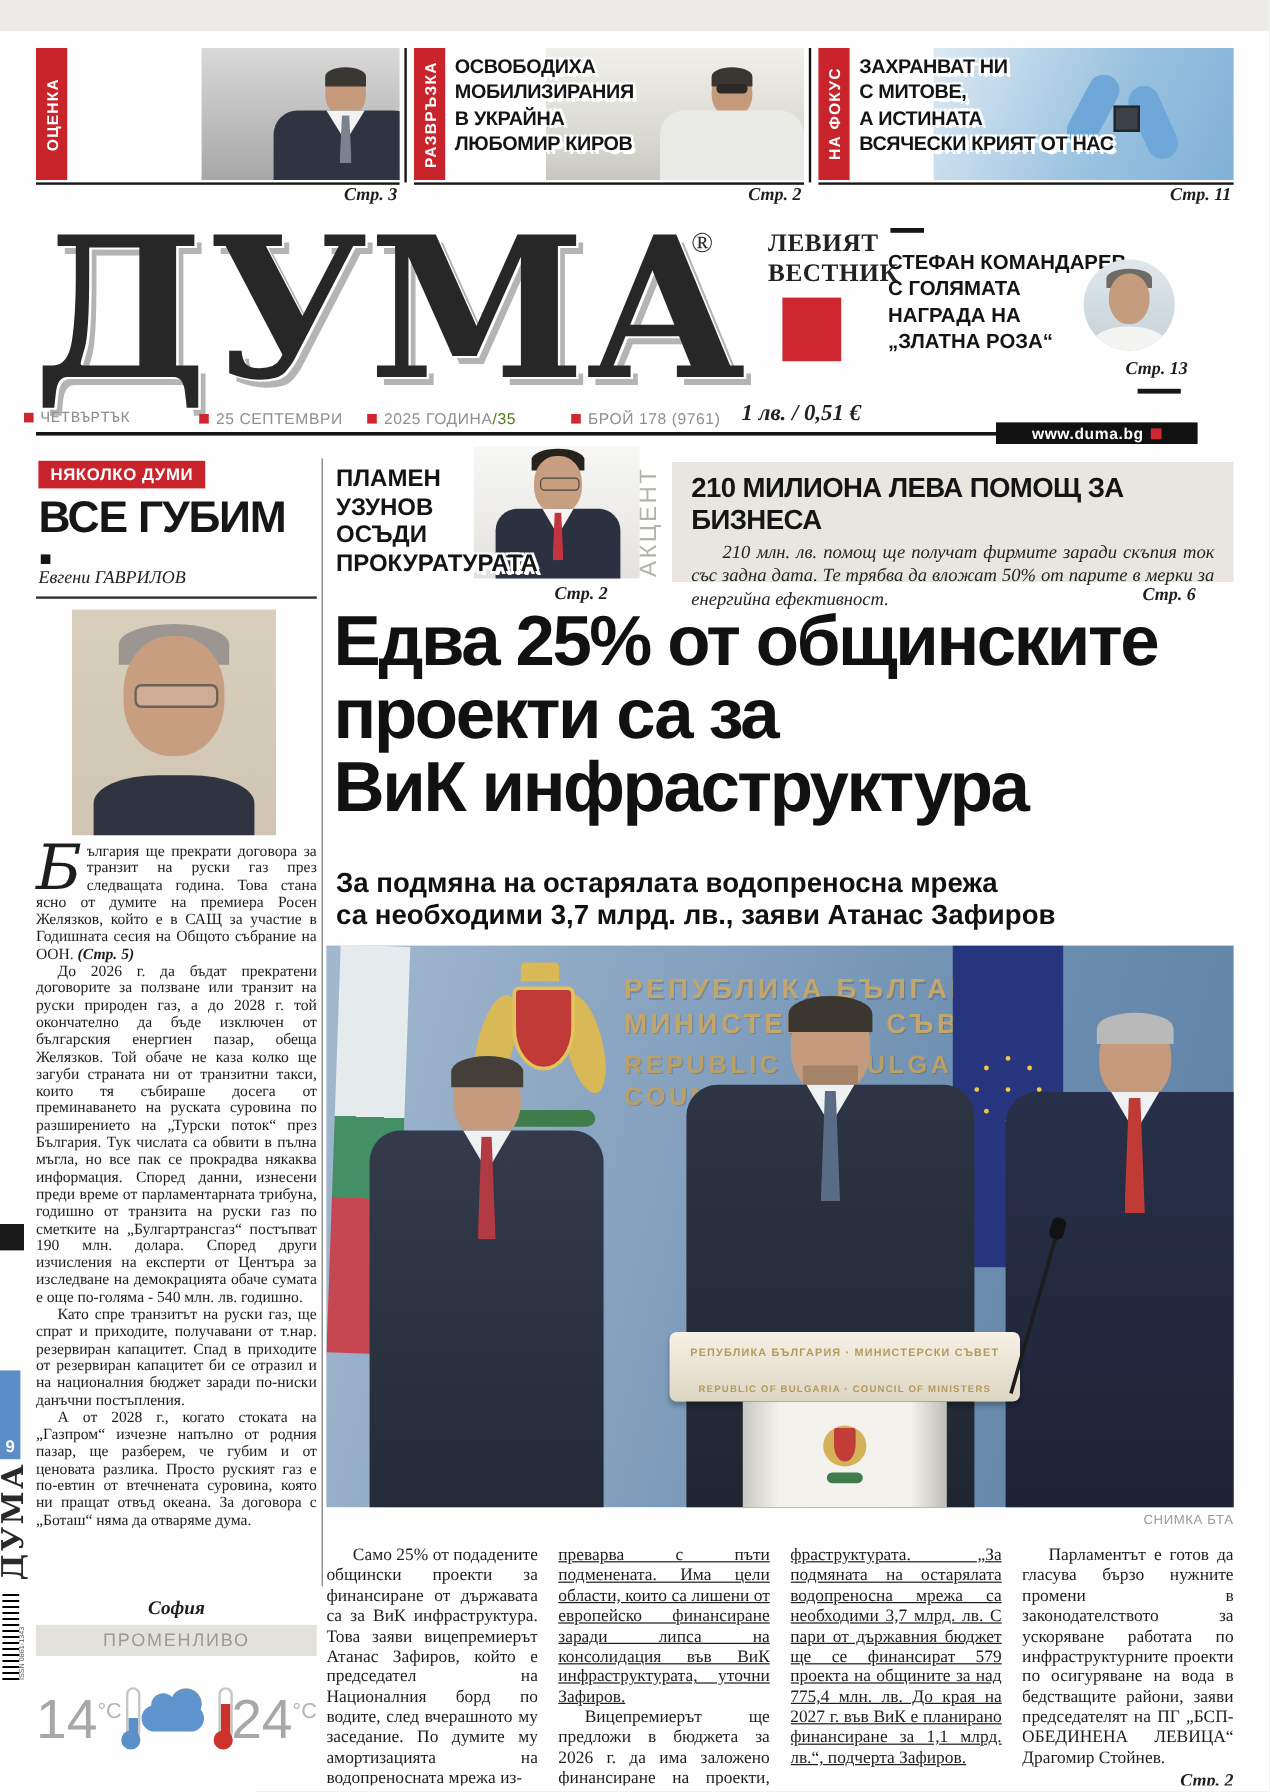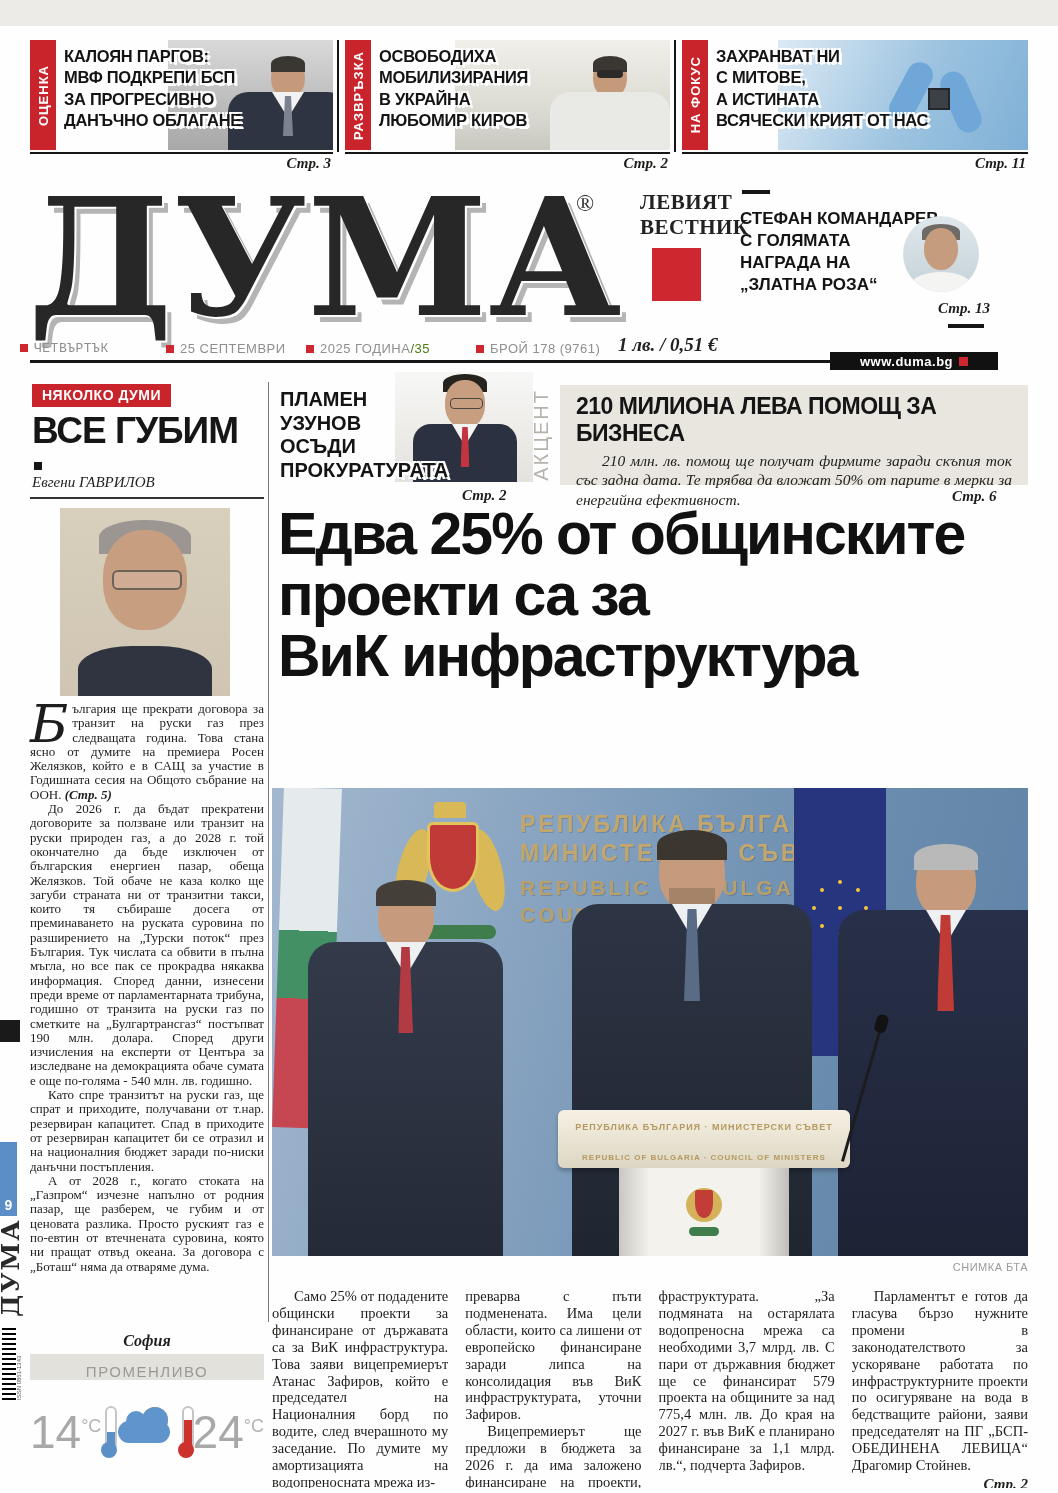--- a/index.html
+++ b/index.html
@@ -98,21 +98,21 @@
   .op-text p+p{text-indent:18px;}
   .dropcap{float:left;font-size:52px;line-height:40px;padding:2px 4px 0 0;font-style:italic;
         font-family:"DejaVu Serif",serif;}
   .opref{font-weight:bold;font-style:italic;}
   .vline-left{position:absolute;left:268px;top:382px;width:1px;height:940px;background:#777;}
 
   
   .w-city{position:absolute;left:30px;top:1332px;width:234px;text-align:center;
         font-weight:bold;font-style:italic;font-size:16px;}
   .w-band{position:absolute;left:30px;top:1354px;width:234px;height:26px;background:#e3e1dc;
-        display:flex;align-items:flex-end;justify-content:center;}
+        display:flex;align-items:center;justify-content:center;}
   .w-band span{font-family:"Liberation Sans",sans-serif;font-size:15px;letter-spacing:1.5px;color:#9b9995;}
   .w-row{position:absolute;left:30px;top:1386px;width:234px;height:92px;display:flex;
         align-items:center;justify-content:space-between;}
   .w-temp{font-family:"Liberation Sans",sans-serif;color:#a8a8a8;font-size:46px;line-height:1;}
   .w-temp sup{font-size:18px;color:#b3b3b3;}
   .thermo{position:relative;width:16px;height:52px;}
   .thermo .stem{position:absolute;left:4px;top:0;width:8px;height:40px;border:2px solid #c6c6c6;
         border-radius:6px;background:#fff;}
   .thermo .bulb{position:absolute;left:0;bottom:0;width:16px;height:16px;border-radius:50%;}
   .thermo.cold .bulb{background:#5b8fc7;} .thermo.cold .stem{background:linear-gradient(#fff 60%,#5b8fc7 60%);}
@@ -221,21 +221,21 @@
   .mp-mic{position:absolute;left:588px;top:238px;width:3px;height:138px;background:#1c1c1c;
         transform:rotate(16deg);z-index:3;}
   .mp-mic::before{content:"";position:absolute;left:-5px;top:-14px;width:12px;height:18px;border-radius:5px;background:#121212;}
   .caption{position:absolute;left:828px;top:1261px;width:200px;text-align:right;
         font-family:"Liberation Sans",sans-serif;font-size:11px;letter-spacing:0.5px;color:#9a9a9a;}
 
   
   .cols{position:absolute;left:272px;top:1288px;width:756px;height:200px;display:flex;gap:17px;}
   .col{flex:1;font-size:14.5px;line-height:16.9px;text-align:justify;color:#1d1d1b;overflow:hidden;}
   .col p{margin:0;text-indent:22px;}
-  .col p.noind{text-indent:0;}
+  .col p.noind{text-indent:0;text-decoration:underline;}
   .col .colref{display:block;text-align:right;margin-top:2px;}
 </style>
 </head>
 <body>
 
 <div class="page">
   <div class="scan-top"></div>
 
   <div class="teasers">
     <div class="teaser t1">
@@ -246,24 +246,20 @@
         <div class="fig" style="left:60px;width:120px;">
           <div class="head">
               <div class="hair"></div>
             </div>
           <div class="torso">
               <div class="shirt"></div>
               <div class="tie" style="background:#7b8291;"></div>
             </div>
         </div>
       </div>
-      <div class="ttitle ml">КАЛОЯН ПАРГОВ:
-МВФ ПОДКРЕПИ БСП
-ЗА ПРОГРЕСИВНО
-ДАНЪЧНО ОБЛАГАНЕ</div>
       <div class="trule"></div>
       <div class="tpage pgref">Стр. 3</div>
     </div>
     <div class="tdiv tdiv1"></div>
     <div class="teaser t2">
       <div class="tag">
           <span>РАЗВРЪЗКА</span>
         </div>
       <div class="tphoto p2scene">
         <div class="fig" style="left:95px;width:120px;">
@@ -396,20 +392,22 @@
     </div>
   <div class="ak-box">
     <div class="ak-title">210 МИЛИОНА ЛЕВА ПОМОЩ ЗА БИЗНЕСА</div>
     <div class="ak-text">210 млн. лв. помощ ще получат фирмите заради скъпия ток със задна дата. Те трябва да вложат 50% от парите в мерки за енергийна ефективност.</div>
   </div>
   <div class="ak-page pgref">Стр. 6</div>
 
   <div class="headline ml">Едва 25% от общинските
 проекти са за
 ВиК инфраструктура</div>
+  <div class="subhead ml">За подмяна на остарялата водопреносна мрежа
+са необходими 3,7 млрд. лв., заяви Атанас Зафиров</div>
 
   <div class="mainphoto">
     <div class="mp-flag"></div>
     <div class="mp-coat">
       <div class="crown"></div>
       <div class="lion lionL"></div>
       <div class="lion lionR"></div>
       <div class="shield"></div>
       <div class="wreath"></div>
     </div>

